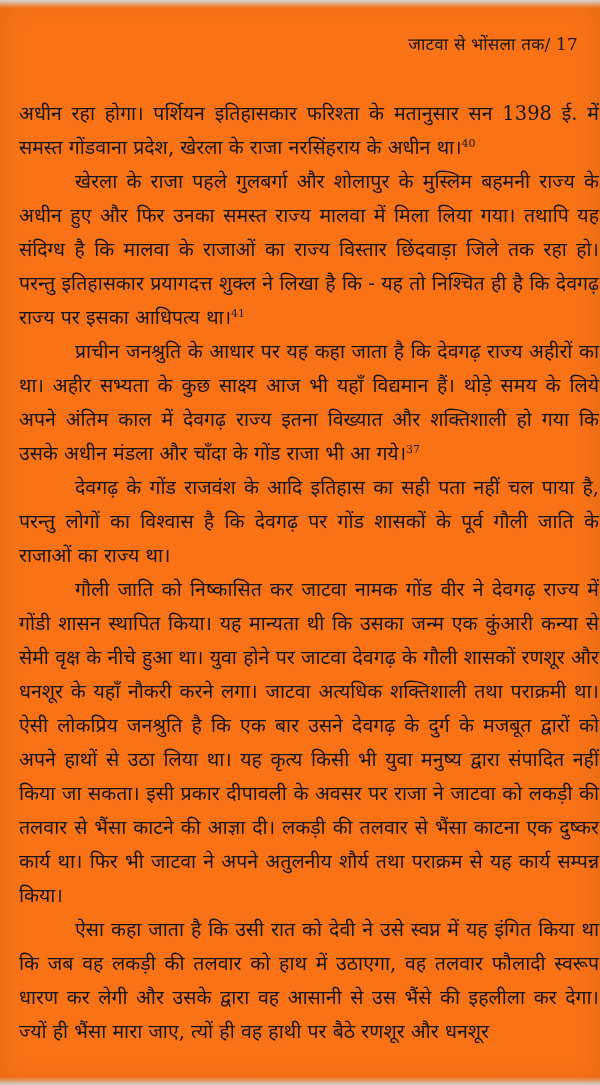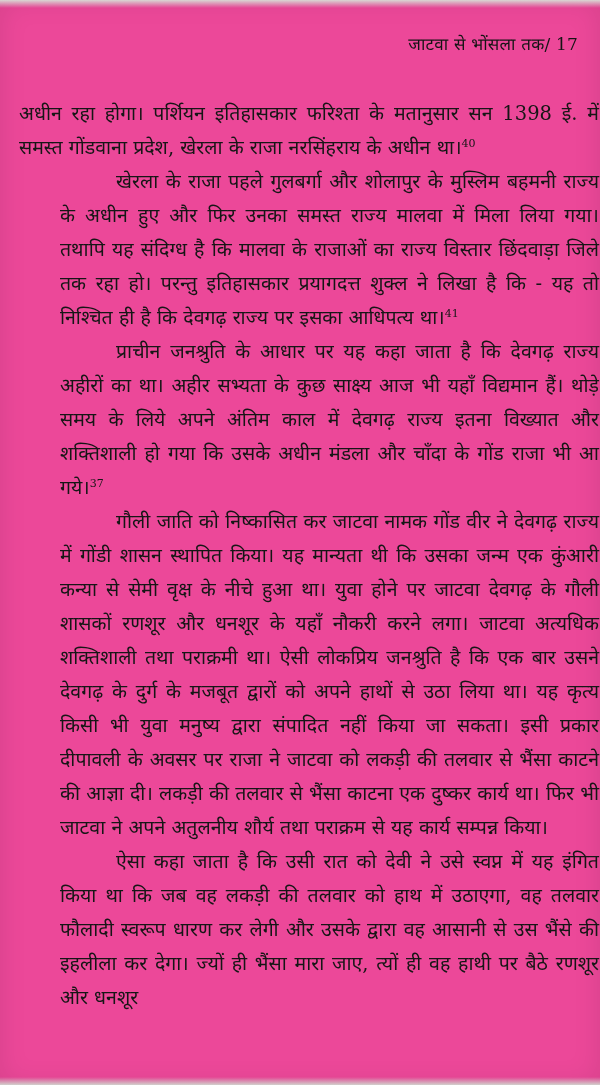--- a/index.html
+++ b/index.html
@@ -5,21 +5,21 @@
   html, body {
     margin: 0;
     padding: 0;
     background: #ffffff;
   }
   .page {
     position: relative;
     width: 600px;
     height: 1085px;
     margin: 0 auto;
-    background: #ec4899;
+    background: #f97316;
     color: #1b1b1b;
     font-family: "DejaVu Serif", "Liberation Serif", serif;
     overflow: hidden;
     box-shadow: inset 0 0 28px rgba(0,0,0,0.10);
   }
   
   .page::before,
   .page::after {
     content: "";
     position: absolute;
@@ -49,21 +49,20 @@
     line-height: 34px;
     text-align: justify;
     color: #161616;
   }
   .para {
     margin: 0;
     text-indent: 0;
   }
   .para.indent {
     text-indent: 56px;
-    margin-left: 41px;
   }
   sup.footnote-ref {
     font-size: 11px;
     line-height: 0;
     vertical-align: super;
   }
 </style>
 </head>
 <body>
 
@@ -74,19 +73,20 @@
   </div>
 
   <div class="body-text">
 
     <p class="para"><span>अधीन रहा होगा। पर्शियन इतिहासकार फरिश्ता के मतानुसार सन 1398 ई. में समस्त गोंडवाना प्रदेश, खेरला के राजा नरसिंहराय के अधीन था।</span><sup class="footnote-ref">40</sup></p>
 
     <p class="para indent"><span>खेरला के राजा पहले गुलबर्गा और शोलापुर के मुस्लिम बहमनी राज्य के अधीन हुए और फिर उनका समस्त राज्य मालवा में मिला लिया गया। तथापि यह संदिग्ध है कि मालवा के राजाओं का राज्य विस्तार छिंदवाड़ा जिले तक रहा हो। परन्तु इतिहासकार प्रयागदत्त शुक्ल ने लिखा है कि - यह तो निश्चित ही है कि देवगढ़ राज्य पर इसका आधिपत्य था।</span><sup class="footnote-ref">41</sup></p>
 
     <p class="para indent"><span>प्राचीन जनश्रुति के आधार पर यह कहा जाता है कि देवगढ़ राज्य अहीरों का था। अहीर सभ्यता के कुछ साक्ष्य आज भी यहाँ विद्यमान हैं। थोड़े समय के लिये अपने अंतिम काल में देवगढ़ राज्य इतना विख्यात और शक्तिशाली हो गया कि उसके अधीन मंडला और चाँदा के गोंड राजा भी आ गये।</span><sup class="footnote-ref">37</sup></p>
 
+    <p class="para indent"><span>देवगढ़ के गोंड राजवंश के आदि इतिहास का सही पता नहीं चल पाया है, परन्तु लोगों का विश्वास है कि देवगढ़ पर गोंड शासकों के पूर्व गौली जाति के राजाओं का राज्य था।</span></p>
 
     <p class="para indent"><span>गौली जाति को निष्कासित कर जाटवा नामक गोंड वीर ने देवगढ़ राज्य में गोंडी शासन स्थापित किया। यह मान्यता थी कि उसका जन्म एक कुंआरी कन्या से सेमी वृक्ष के नीचे हुआ था। युवा होने पर जाटवा देवगढ़ के गौली शासकों रणशूर और धनशूर के यहाँ नौकरी करने लगा। जाटवा अत्यधिक शक्तिशाली तथा पराक्रमी था। ऐसी लोकप्रिय जनश्रुति है कि एक बार उसने देवगढ़ के दुर्ग के मजबूत द्वारों को अपने हाथों से उठा लिया था। यह कृत्य किसी भी युवा मनुष्य द्वारा संपादित नहीं किया जा सकता। इसी प्रकार दीपावली के अवसर पर राजा ने जाटवा को लकड़ी की तलवार से भैंसा काटने की आज्ञा दी। लकड़ी की तलवार से भैंसा काटना एक दुष्कर कार्य था। फिर भी जाटवा ने अपने अतुलनीय शौर्य तथा पराक्रम से यह कार्य सम्पन्न किया।</span></p>
 
     <p class="para indent"><span>ऐसा कहा जाता है कि उसी रात को देवी ने उसे स्वप्न में यह इंगित किया था कि जब वह लकड़ी की तलवार को हाथ में उठाएगा, वह तलवार फौलादी स्वरूप धारण कर लेगी और उसके द्वारा वह आसानी से उस भैंसे की इहलीला कर देगा। ज्यों ही भैंसा मारा जाए, त्यों ही वह हाथी पर बैठे रणशूर और धनशूर</span></p>
 
   </div>
 </div>
 
 </body></html>

